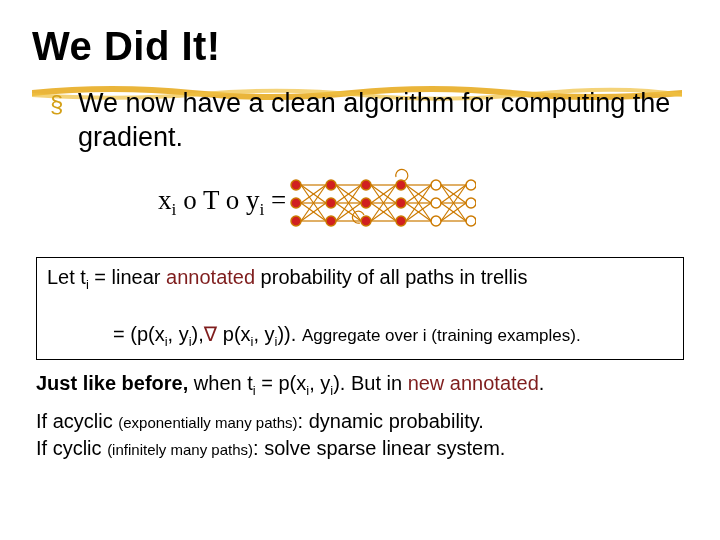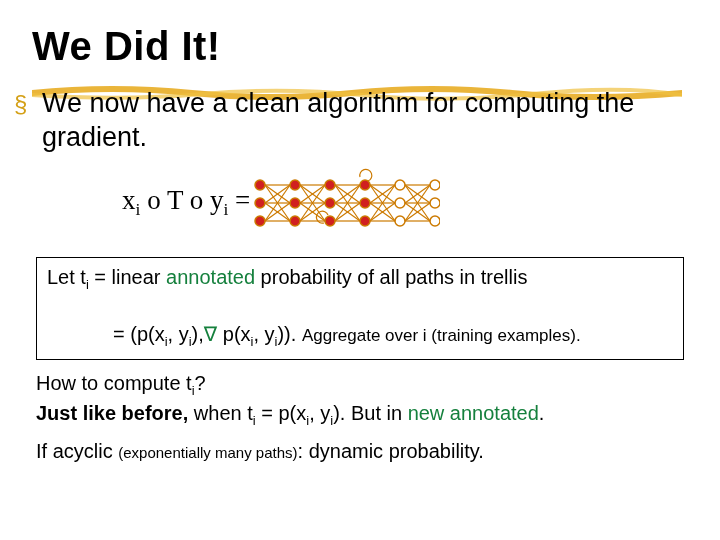--- a/index.html
+++ b/index.html
@@ -27,21 +27,21 @@
   }
   .underline {
     position: absolute;
     top: 83px;
     left: 32px;
     width: 650px;
     height: 20px;
     pointer-events: none;
   }
   .body-area {
-    padding: 18px 40px 0 42px;
+    padding: 18px 40px 0 78px;
   }
   .bullet1 {
     position: relative;
     font-size: 27px;
     line-height: 1.25;
   }
   .bullet1::before {
     content: "§";
     position: absolute;
     left: -28px;
@@ -68,21 +68,21 @@
     flex-shrink: 0;
   }
   .box {
     margin: 18px 36px 0 36px;
     border: 1.5px solid #000;
     padding: 6px 10px 8px 10px;
     font-size: 20px;
     line-height: 1.3;
   }
   .box .indent { padding-left: 66px; margin-top: 28px; }
-  .green { color: #15803d; }
+  .green { color: #7f1d1d; }
   .smaller { font-size: 17px; }
   .para {
     margin: 10px 36px 0 36px;
     font-size: 20px;
     line-height: 1.3;
   }
   .bold { font-weight: bold; }
   .final-block {
     margin: 8px 36px 0 36px;
     font-size: 20px;
@@ -198,26 +198,26 @@
       <span>Let t</span><span class="sub">i</span><span> = linear </span><span class="green">annotated</span><span> probability of all paths in trellis</span>
     </div>
     <div class="indent">
       <span>= (p(x</span><span class="sub">i</span><span>, y</span><span class="sub">i</span><span>),</span><span class="green nabla">∇</span><span> p(x</span><span class="sub">i</span><span>, y</span><span class="sub">i</span><span>)).</span>
       <span class="smaller">Aggregate over i (training examples).</span>
     </div>
   </div>
 
   <div class="para">
     <div>
-      <span>How to compute t</span><span class="sub">i</span><span>?</span>
-    </div>
-    <div>
       <span class="bold">Just like before,</span><span> when t</span><span class="sub">i</span><span> = p(x</span><span class="sub">i</span><span>, y</span><span class="sub">i</span><span>).  But in </span><span class="green">new annotated</span><span>.</span>
     </div>
   </div>
 
   <div class="final-block">
     <div>
       <span>If acyclic </span><span class="tiny">(exponentially many paths)</span><span>: dynamic probability.</span>
     </div>
+    <div>
+      <span>If cyclic </span><span class="tiny">(infinitely many paths)</span><span>: solve sparse linear system.</span>
+    </div>
   </div>
 
 </div>
 
 </body></html>

